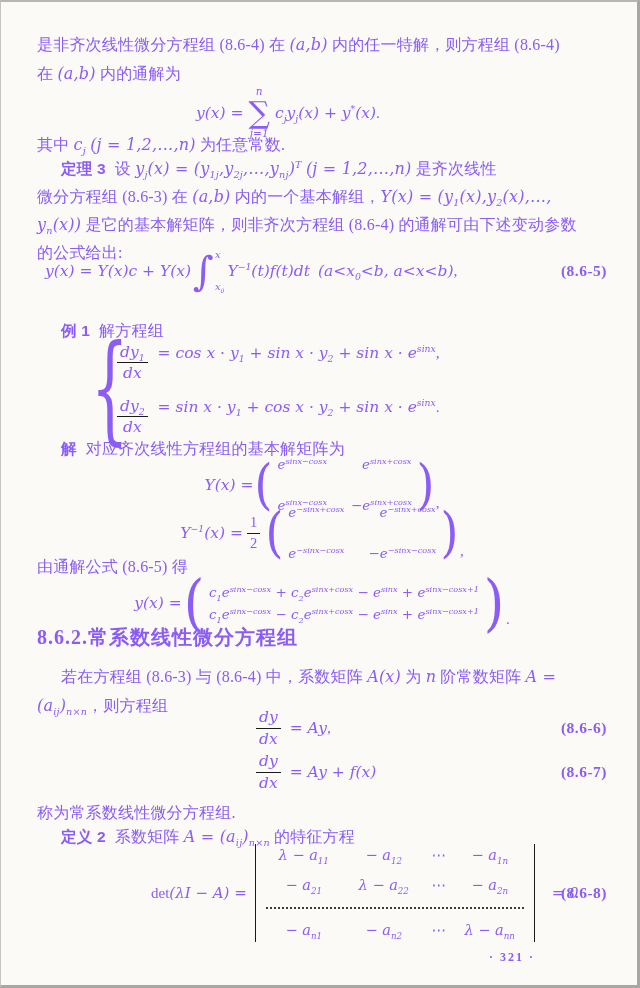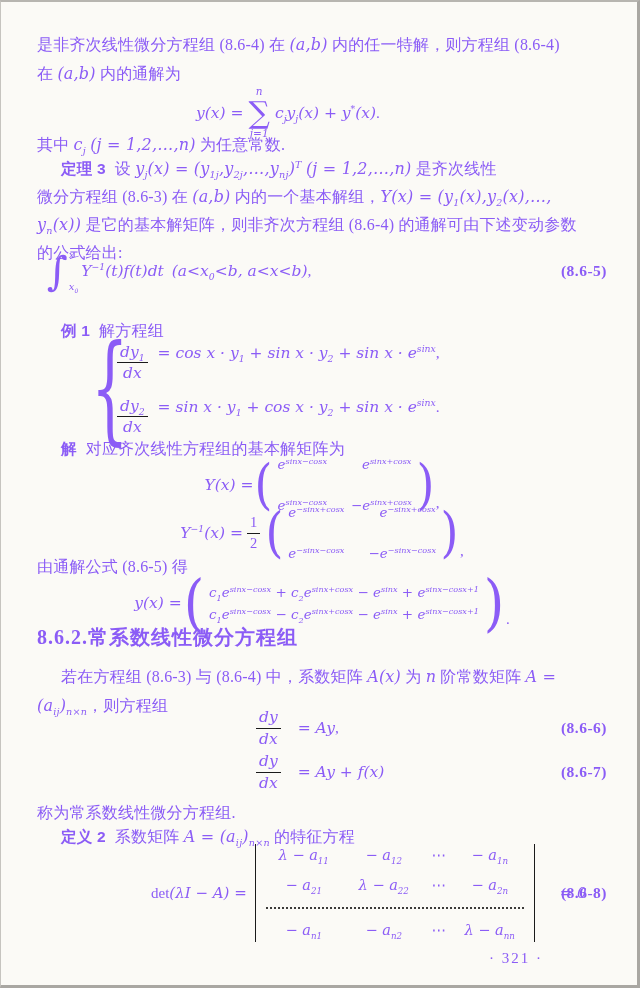--- a/index.html
+++ b/index.html
@@ -53,24 +53,24 @@
   .mgrid .shift { padding-left:11px; }
   .rowsgrid { display:grid; row-gap:5px; font-size:13.5px; margin:0 3px; }
   .trail { align-self:flex-end; padding-bottom:2px; font-size:15px; }
   
   .detwrap { display:flex; align-items:center; font-size:15px; }
   .bar { align-self:stretch; border-left:1.8px solid #1a1a1a; margin:0 8px; }
   .detgrid { display:grid; grid-template-columns:80px 80px 30px 72px; justify-items:center;
              align-items:center; row-gap:13px; font-size:14.5px; padding:3px 0; }
   .dotrow { grid-column:1 / -1; justify-self:stretch; height:0;
             border-top:2.5px dotted #3c3b39; margin:0 2px; }
-  .eqz { margin-left:17px; }
+  .eqz { margin-left:9px; }
   .heading { font-size:20px; font-weight:bold; letter-spacing:1px;
              font-family:"Liberation Serif","DejaVu Serif",serif; }
-  .pageno { font-size:15px; font-weight:normal; letter-spacing:2px; }
+  .pageno { font-size:12px; font-weight:bold; letter-spacing:2px; }
   .cond { margin-left:8px; }
 </style>
 </head>
 <body>
 
 <div class="page">
 
   <div class="blk" style="top:28px">
     <span class="ln">是非齐次线性微分方程组 (8.6-4) 在 <span class="m">(a,b)</span> 内的任一特解，则方程组 (8.6-4)</span>
     <span class="ln">在 <span class="m">(a,b)</span> 内的通解为</span>
@@ -91,20 +91,21 @@
   </div>
 
   <div class="blk" style="top:153px">
     <span class="ln ind" style="line-height:28px"><span class="b">定理 3</span><span>设 <span class="m">y<sub>j</sub>(x) = (y<sub>1j</sub>,y<sub>2j</sub>,…,y<sub>nj</sub>)<sup>T</sup></span> <span class="m">(j = 1,2,…,n)</span> 是齐次线性</span></span>
     <span class="ln" style="line-height:28px">微分方程组 (8.6-3) 在 <span class="m">(a,b)</span> 内的一个基本解组，<span class="m">Y(x) = (y<sub>1</sub>(x),y<sub>2</sub>(x),…,</span></span>
     <span class="ln" style="line-height:28px"><span class="m">y<sub>n</sub>(x))</span> 是它的基本解矩阵，则非齐次方程组 (8.6-4) 的通解可由下述变动参数</span>
     <span class="ln" style="line-height:28px">的公式给出:</span>
   </div>
 
   <div class="blk formula" style="top:246px; left:44px; height:46px">
+    <span><span class="m">y(x) = Y(x)c + Y(x)</span></span>
     <span class="intwrap">
       <span class="int">∫</span>
       <span class="intlims">
         <span class="ilim"><span class="m">x</span></span>
         <span class="ilim"><span class="m">x<sub>0</sub></span></span>
       </span>
     </span>
     <span><span class="m">Y<sup>−1</sup>(t)f(t)dt</span></span>
     <span class="cond"><span class="m">(a&lt;x<sub>0</sub>&lt;b,  a&lt;x&lt;b)</span>,</span>
     <span class="tag">(8.6-5)</span>

